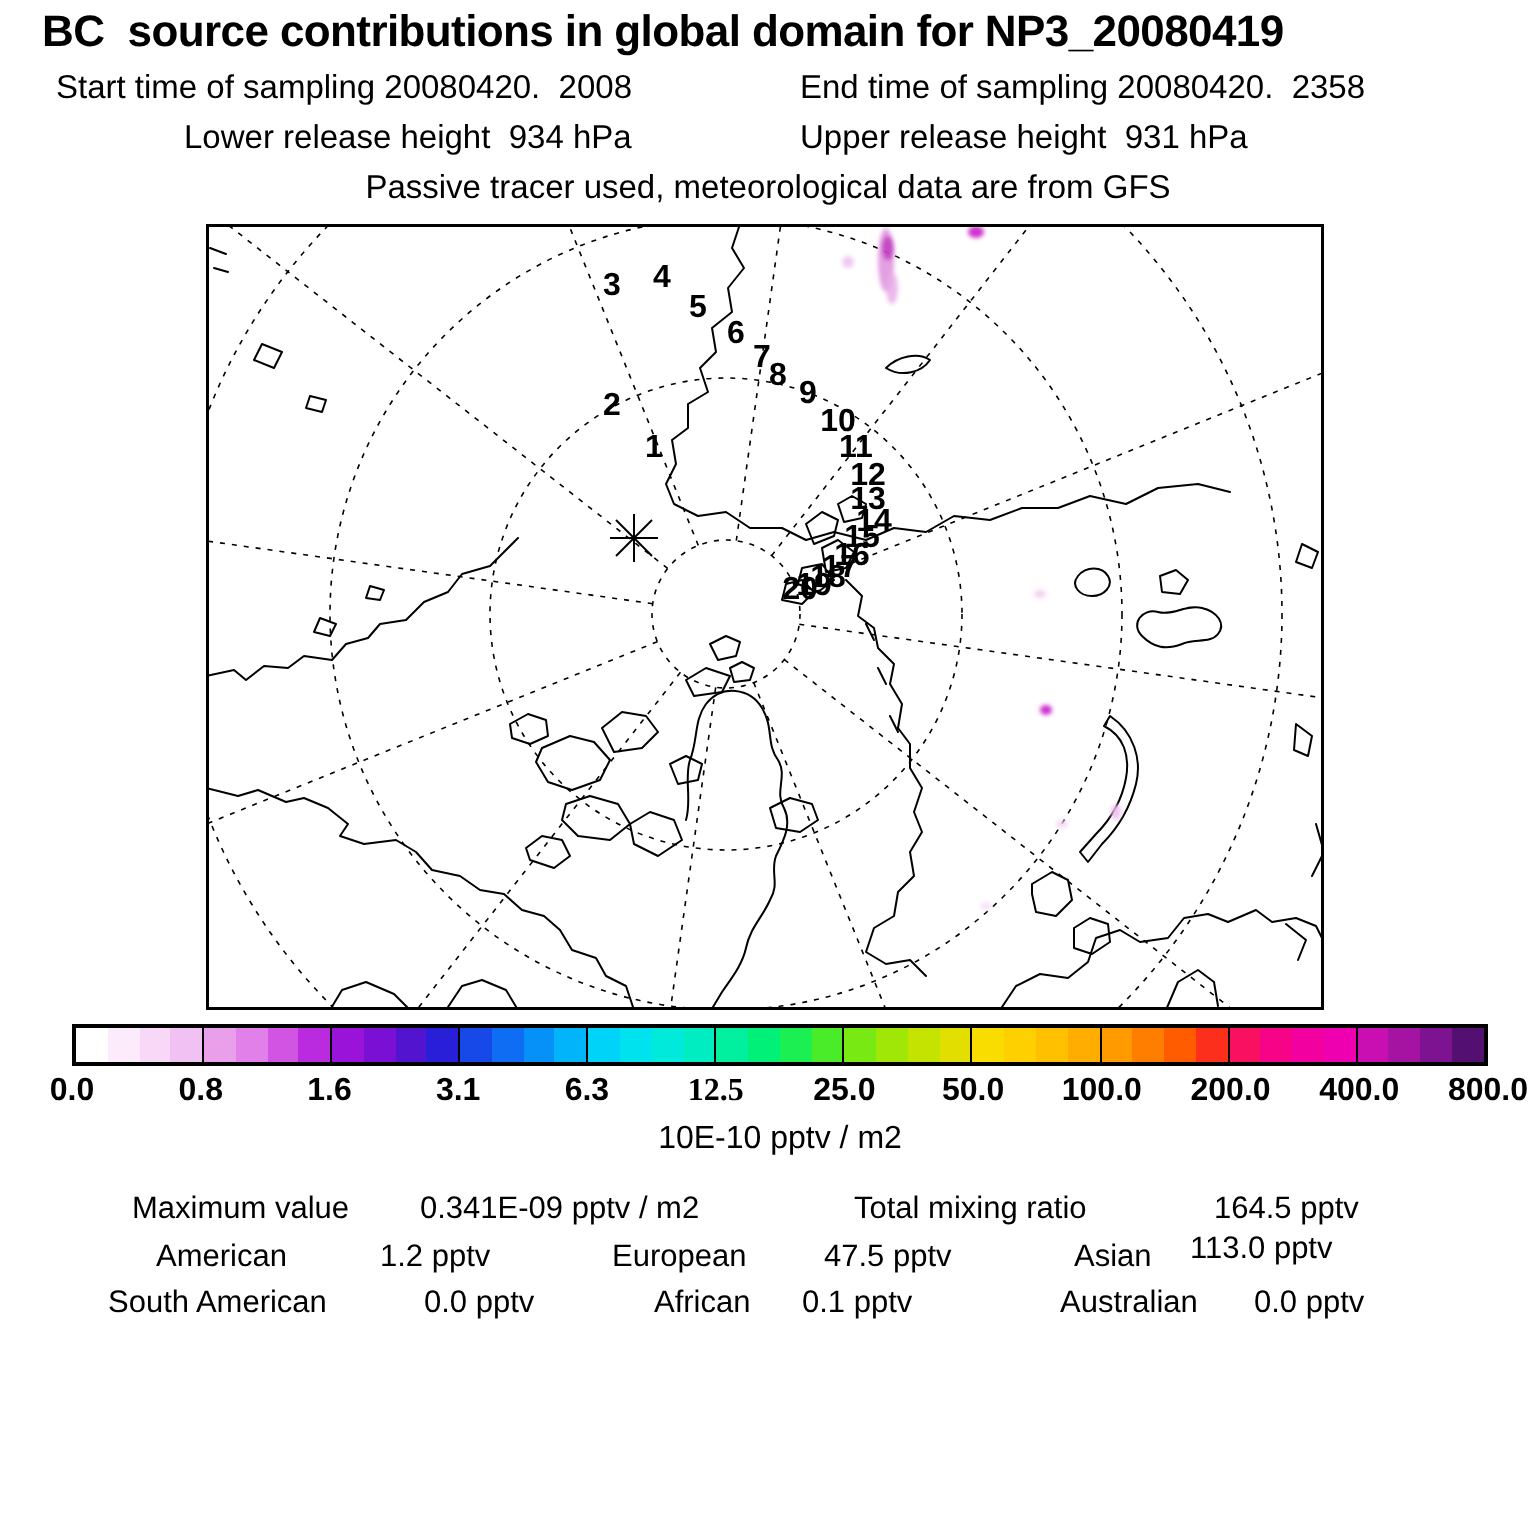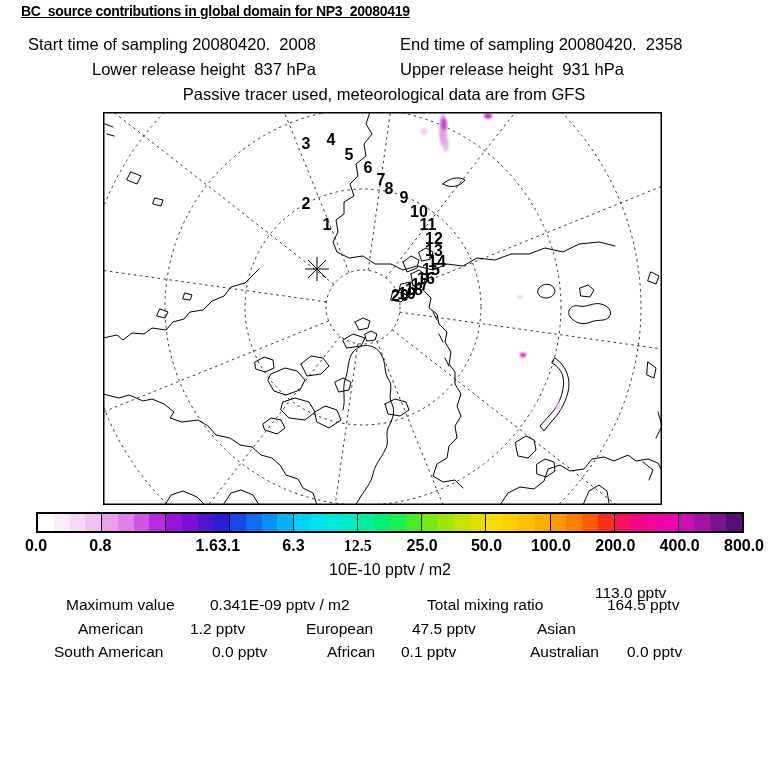--- a/index.html
+++ b/index.html
@@ -1,18 +1,18 @@
 <!DOCTYPE html>
 <html><head>
 <meta charset="utf-8">
 <style>
   html,body{margin:0;padding:0;background:#fff;}
   body{width:768px;height:768px;position:relative;font-family:"Liberation Sans",sans-serif;color:#000;overflow:hidden;}
   .t{position:absolute;white-space:pre;line-height:1.1;}
-  .title{font-size:14px;font-weight:700;letter-spacing:-0.3px;text-decoration:underline;}
+  .title{font-size:22px;font-weight:700;letter-spacing:-0.3px;}
   .hline{font-size:16.5px;}
   .center{transform:translateX(-50%);}
   #map-frame{position:absolute;left:103px;top:112px;width:559px;height:393px;}
   #map-svg{width:100%;height:100%;display:block;}
   #graticule circle,#graticule line{stroke:#000;stroke-width:0.8;fill:none;stroke-dasharray:2.5 3.5;}
   .coast{stroke:#000;stroke-width:1;fill:none;stroke-linejoin:round;stroke-linecap:round;}
   .trajnum{font-family:"Liberation Sans",sans-serif;font-size:16px;font-weight:700;fill:#000;text-anchor:middle;dominant-baseline:central;}
   #star line{stroke:#000;stroke-width:1;}
   #colorbar{position:absolute;left:36px;top:512px;width:708px;height:21px;border:2px solid #000;box-sizing:border-box;display:flex;}
   .cbar-cell{flex:1 1 0;height:100%;}
@@ -20,21 +20,21 @@
   .cbar-tick{position:absolute;top:537px;transform:translateX(-50%);font-size:16px;font-weight:700;white-space:pre;}
   .unit{font-size:16px;}
   .stat{font-size:15.5px;}
 </style>
 </head>
 <body>
 
 <div class="t title" style="left:21px;top:4px;">BC  source contributions in global domain for NP3_20080419</div>
 <div class="t hline" style="left:28px;top:35px;">Start time of sampling 20080420.  2008</div>
 <div class="t hline" style="left:400px;top:35px;">End time of sampling 20080420.  2358</div>
-<div class="t hline" style="left:92px;top:60px;">Lower release height  837 hPa</div>
+<div class="t hline" style="left:92px;top:60px;">Lower release height  934 hPa</div>
 <div class="t hline" style="left:400px;top:60px;">Upper release height  931 hPa</div>
 <div class="t hline center" style="left:384px;top:85px;">Passive tracer used, meteorological data are from GFS</div>
 
 <div id="map-frame">
 <svg id="map-svg" viewBox="0 0 559 393">
   <defs>
     <clipPath id="mapclip">
           <rect x="0" y="0" width="559" height="393"></rect>
         </clipPath>
     <filter id="blur1" x="-50%" y="-50%" width="200%" height="200%">
@@ -169,21 +169,21 @@
     <div class="cbar-cell" style="background: rgb(243, 0, 160);"></div>
     <div class="cbar-cell" style="background: rgb(238, 0, 176);"></div>
     <div class="cbar-cell seg" style="background: rgb(201, 15, 178);"></div>
     <div class="cbar-cell" style="background: rgb(165, 19, 162);"></div>
     <div class="cbar-cell" style="background: rgb(126, 19, 146);"></div>
     <div class="cbar-cell" style="background: rgb(83, 16, 112);"></div>
   </div>
 <div id="cbar-ticks">
     <span class="cbar-tick" style="left: 36px;">0.0</span>
     <span class="cbar-tick" style="left: 100.364px;">0.8</span>
-    <span class="cbar-tick" style="left: 164.727px; margin-left: 42px;">1.6</span>
+    <span class="cbar-tick" style="left: 164.727px;">1.6</span>
     <span class="cbar-tick" style="left: 229.091px;">3.1</span>
     <span class="cbar-tick" style="left: 293.455px; text-align: right;">6.3</span>
     <span class="cbar-tick" style="left: 357.818px; font-family: Liberation Serif, serif;">12.5</span>
     <span class="cbar-tick" style="left: 422.182px;">25.0</span>
     <span class="cbar-tick" style="left: 486.545px;">50.0</span>
     <span class="cbar-tick" style="left: 550.909px;">100.0</span>
     <span class="cbar-tick" style="left: 615.273px;">200.0</span>
     <span class="cbar-tick" style="left: 679.636px;">400.0</span>
     <span class="cbar-tick" style="left: 744px;">800.0</span>
   </div>
@@ -192,20 +192,20 @@
 <div class="t stat" style="left:66px;top:596px;">Maximum value</div>
 <div class="t stat" style="left:210px;top:596px;">0.341E-09 pptv / m2</div>
 <div class="t stat" style="left:427px;top:596px;">Total mixing ratio</div>
 <div class="t stat" style="left:607px;top:596px;">164.5 pptv</div>
 
 <div class="t stat" style="left:78px;top:620px;">American</div>
 <div class="t stat" style="left:190px;top:620px;">1.2 pptv</div>
 <div class="t stat" style="left:306px;top:620px;">European</div>
 <div class="t stat" style="left:412px;top:620px;">47.5 pptv</div>
 <div class="t stat" style="left:537px;top:620px;">Asian</div>
-<div class="t stat" style="left:595px;top:584px;">113.0 pptv</div>
+<div class="t stat" style="left:595px;top:616px;">113.0 pptv</div>
 
 <div class="t stat" style="left:54px;top:643px;">South American</div>
 <div class="t stat" style="left:212px;top:643px;">0.0 pptv</div>
 <div class="t stat" style="left:327px;top:643px;">African</div>
 <div class="t stat" style="left:401px;top:643px;">0.1 pptv</div>
 <div class="t stat" style="left:530px;top:643px;">Australian</div>
 <div class="t stat" style="left:627px;top:643px;">0.0 pptv</div>
 
 </body></html>

